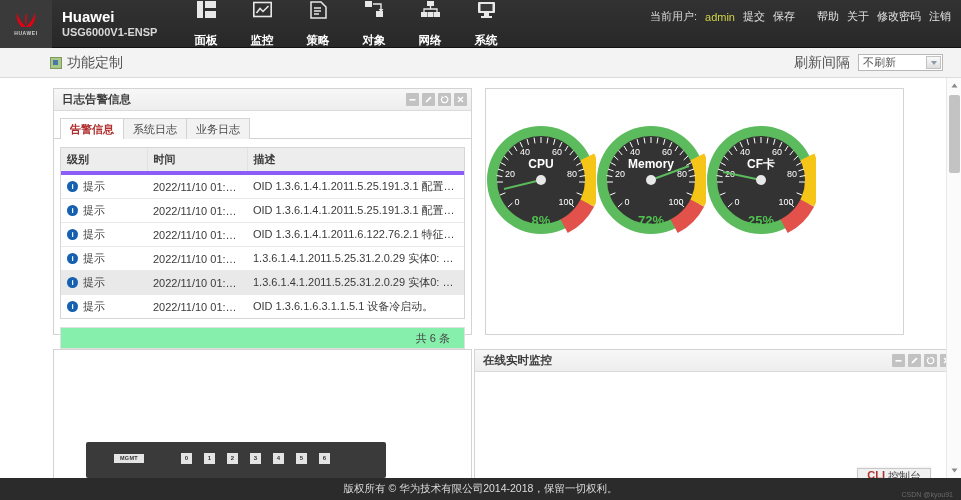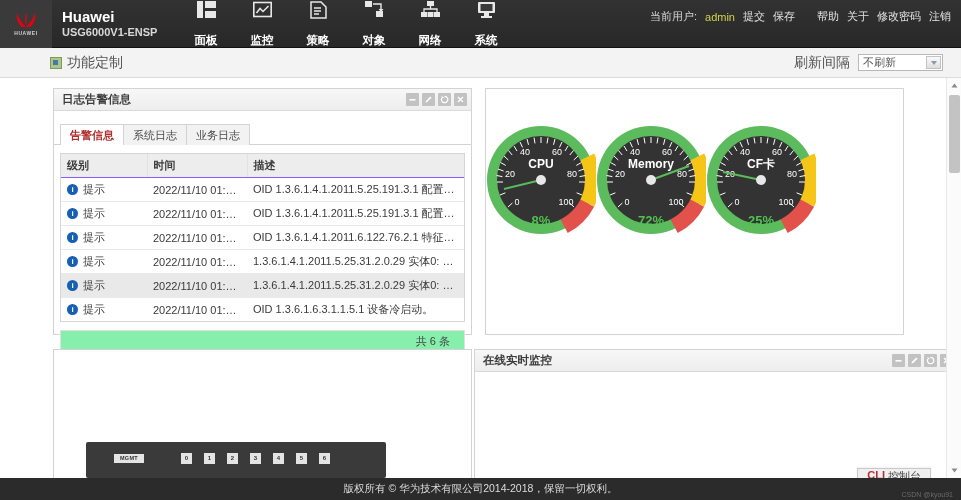--- a/index.html
+++ b/index.html
@@ -104,33 +104,33 @@
   .panel-title { font-size: 11.5px; color: #3c3c3c; font-weight: bold; }
   .panel-btns { margin-left: auto; display: flex; gap: 3px; }
   .pbtn {
     width: 13px; height: 13px; background: #c2c2c2; border-radius: 1px;
     display: flex; align-items: center; justify-content: center; cursor: pointer;
   }
   .pbtn svg { display: block; }
   .panel-body { position: relative; }
 
   
-  .tabs { display: flex; height: 21px; margin: 13px 0 0 6px; }
+  .tabs { display: flex; height: 21px; margin: 7px 0 0 6px; }
   .tab {
     height: 21px; padding: 0 9px; border: 1px solid #d3d3d3; border-bottom: none;
     background: #f2f2f2; font-size: 11px; color: #4a4a4a; display: flex;
     align-items: center; margin-right: -1px; cursor: pointer;
   }
   .tab.active { background: #fff; color: #b03030; font-weight: bold; }
   .tabline { height: 1px; background: #d3d3d3; margin-top: -1px; }
 
   
   .ltable { width: 100%; border-collapse: collapse; table-layout: fixed; }
   .ltable th {
-    background: #ededed; border-bottom: 1px solid #8b5cf6; border-right: 1px solid #e2e2e2;
+    background: #ededed; border-bottom: 4px solid #8b5cf6; border-right: 1px solid #e2e2e2;
     font-size: 11px; color: #3a3a3a; text-align: left; padding: 4px 6px; font-weight: bold;
   }
   .ltable td {
     border-bottom: 1px solid #eaeaea; font-size: 11px; color: #3a3a3a;
     padding: 4px 6px; white-space: nowrap; overflow: hidden; text-overflow: ellipsis;
   }
   .ltable tr.alt td { background: #e9e9e9; }
   .lvl-cell { display: flex; align-items: center; gap: 5px; }
   .ico-info {
     width: 11px; height: 11px; border-radius: 50%; background: #1560b0;

